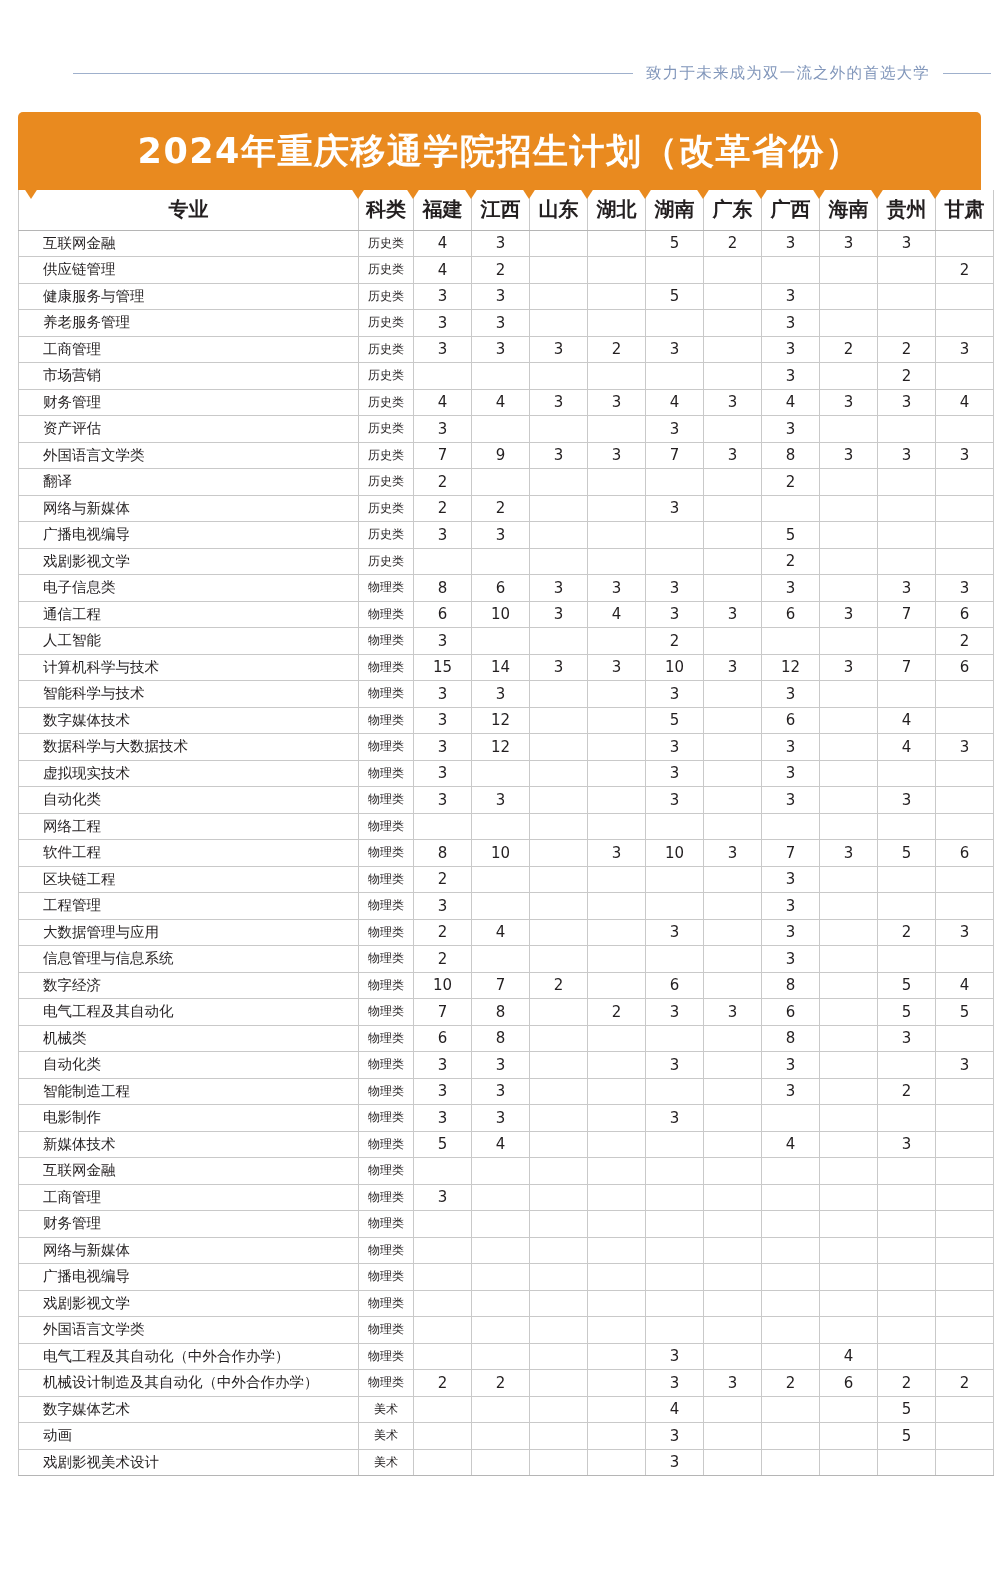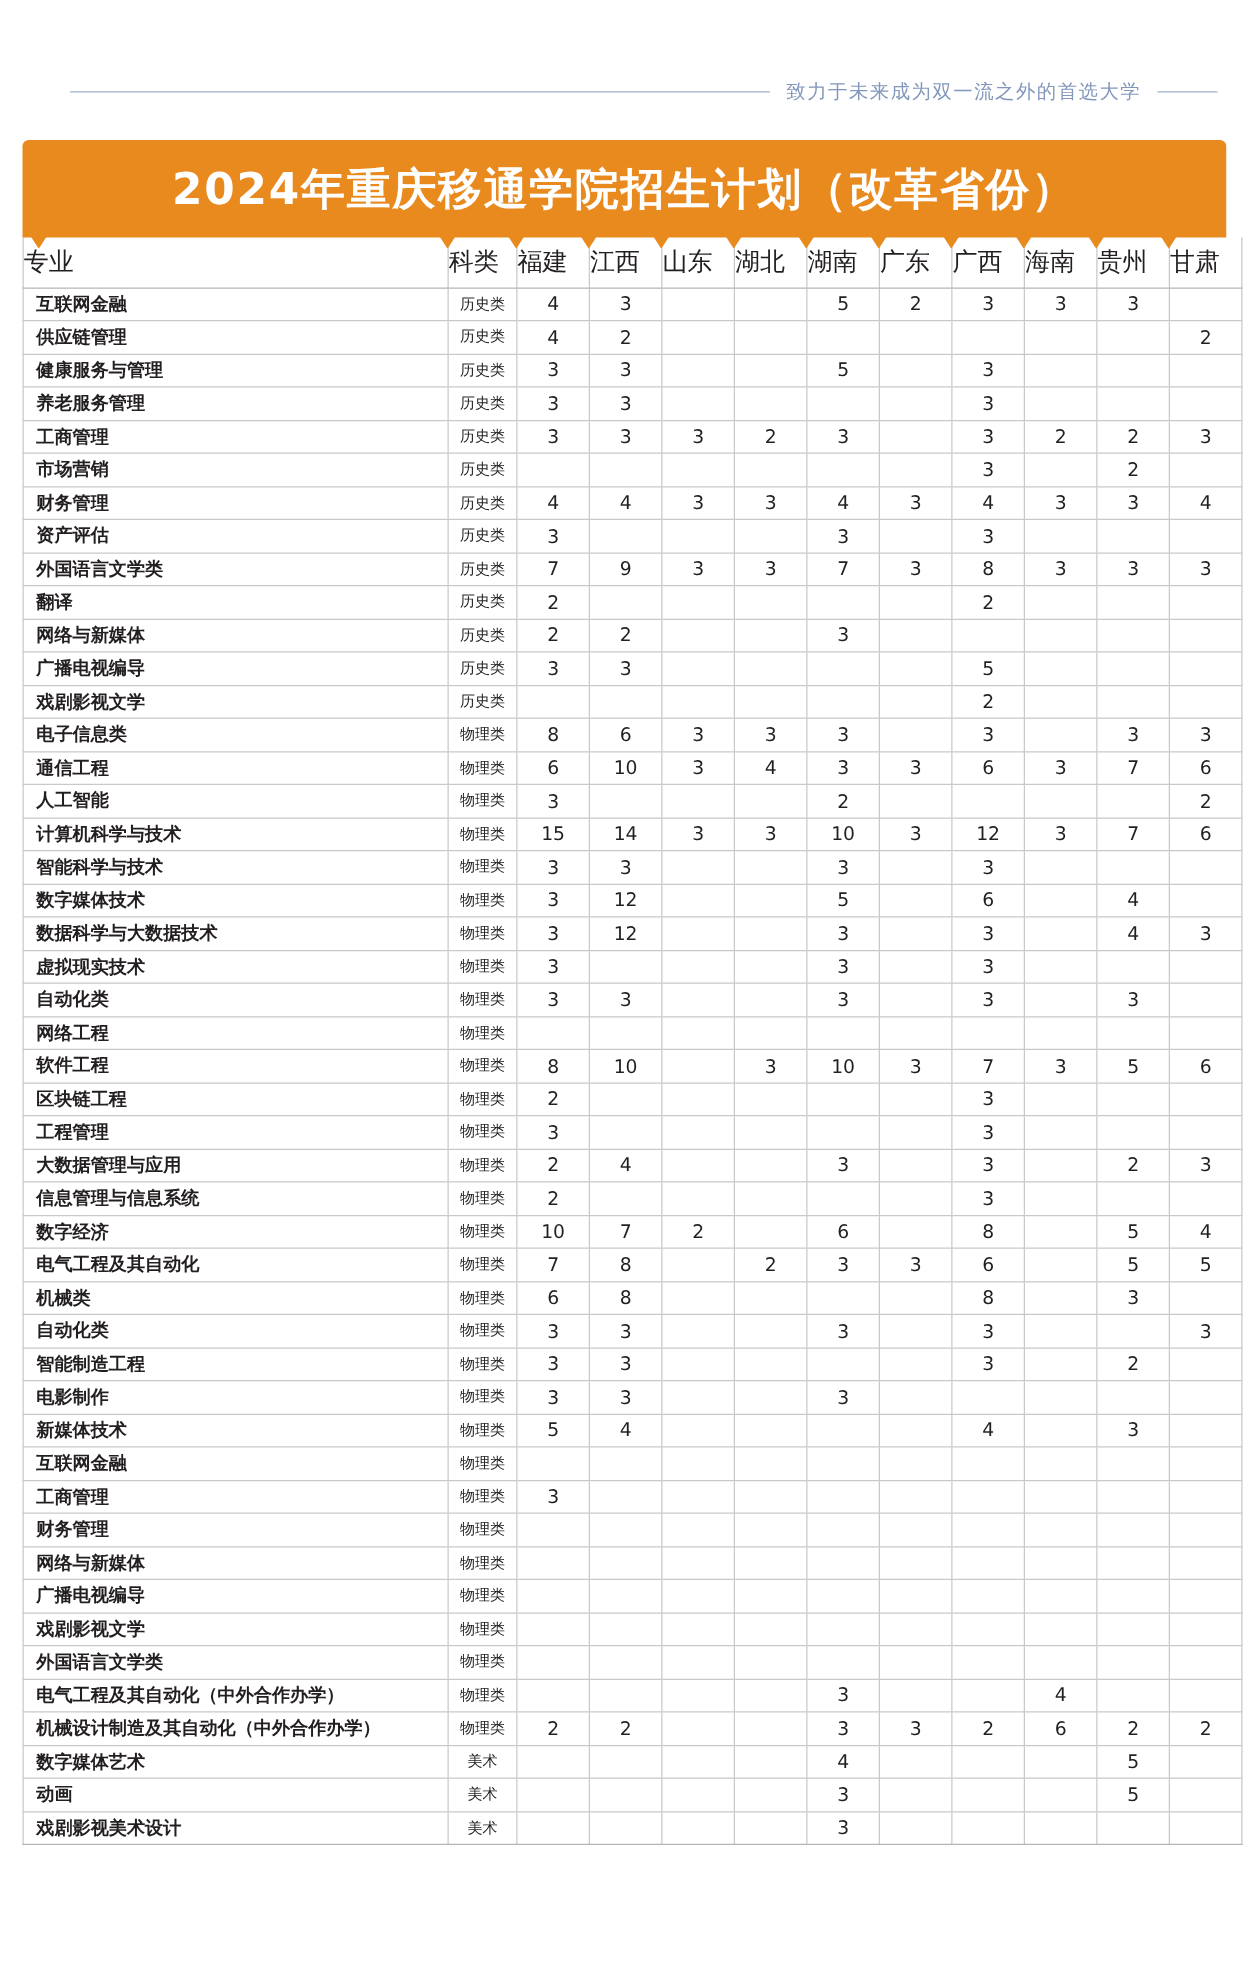--- a/index.html
+++ b/index.html
@@ -19,21 +19,21 @@
   
   .top-banner {
     position: absolute;
     top: 58px;
     left: 0;
     width: 999px;
     height: 30px;
     display: flex;
     align-items: center;
     justify-content: flex-end;
-    padding-right: 25px;
+    padding-right: 8px;
     box-sizing: border-box;
   }
   .banner-rule {
     height: 1px;
     background: #9fb0cc;
     flex: 0 0 auto;
   }
   .banner-rule.left  { width: 560px; }
   .banner-rule.right { width: 48px; }
   .banner-text {
@@ -104,32 +104,31 @@
     color: #231f20;
     height: 26.5px;
     box-sizing: border-box;
     padding: 0;
   }
   table.plan thead th {
     border-top: none;
     border-bottom: 1px solid #b5b5b5;
     height: 40px;
     font-size: 20px;
-    font-weight: normal;
-    text-align: left;
+    font-weight: bold;
+    text-align: center;
     vertical-align: middle;
   }
   table.plan thead th.major-head {
     font-size: 20px;
   }
   table.plan td.major {
     text-align: left;
-    padding-left: 10px;
+    padding-left: 24px;
     white-space: nowrap;
-    font-weight: bold;
   }
   table.plan td.cat,
   table.plan td.num {
     text-align: center;
   }
   table.plan td.cat { font-size: 12px; }
   table.plan td.num { font-size: 15px; }
   tbody tr:last-child td { border-bottom: 1px solid #b5b5b5; }
 </style>
 </head>

